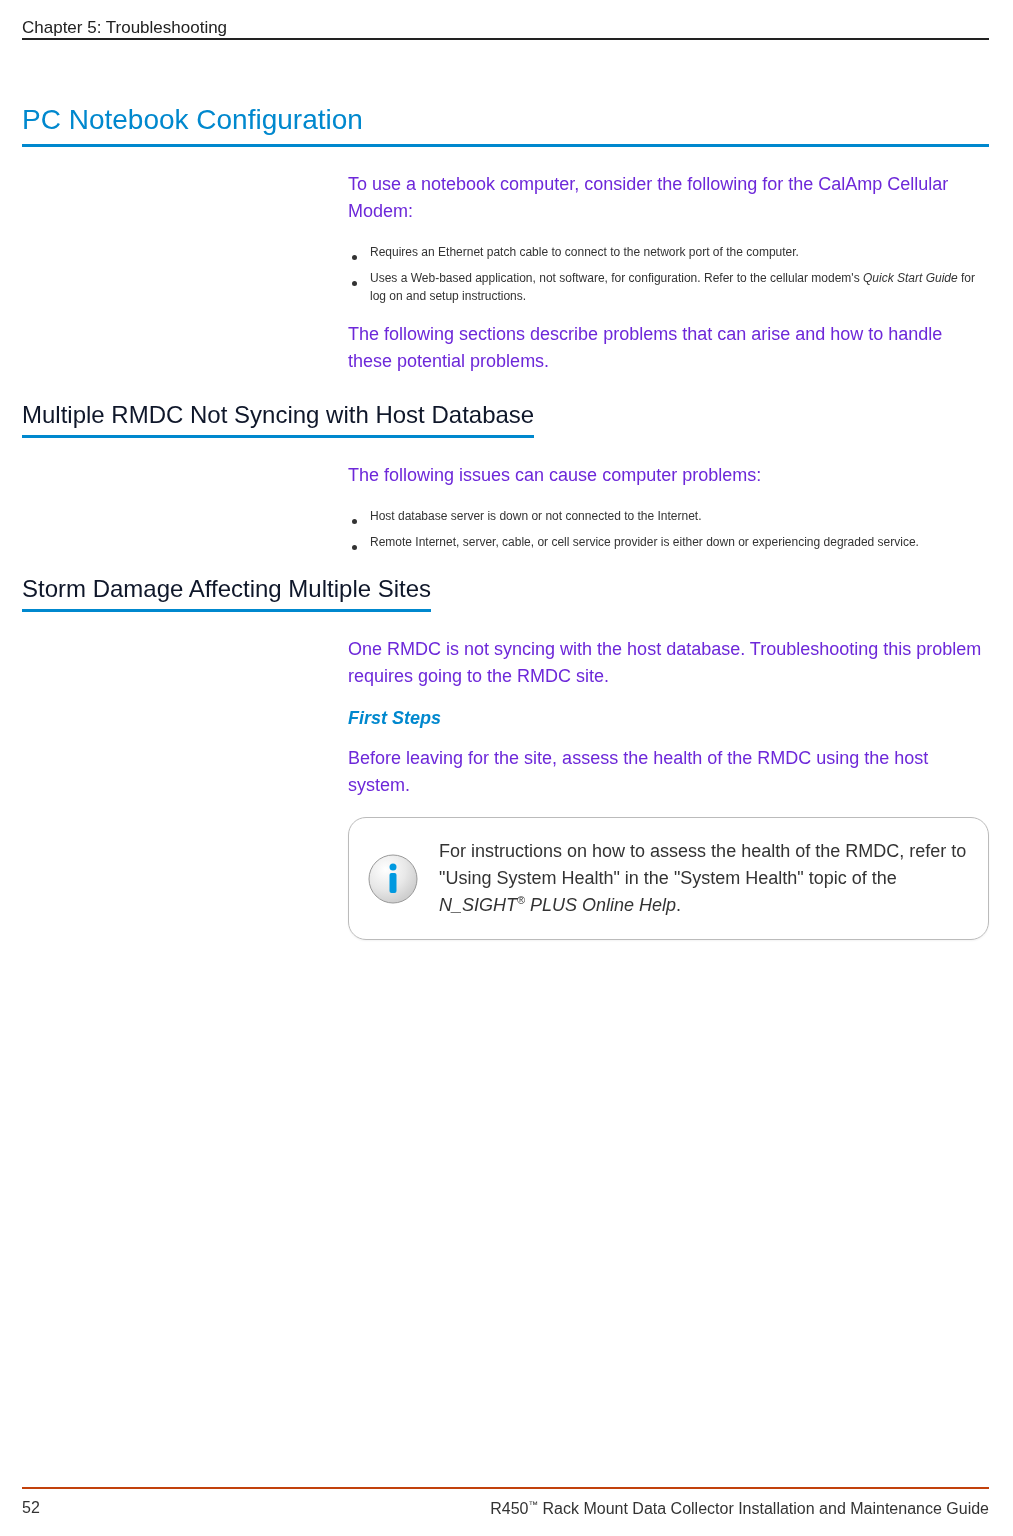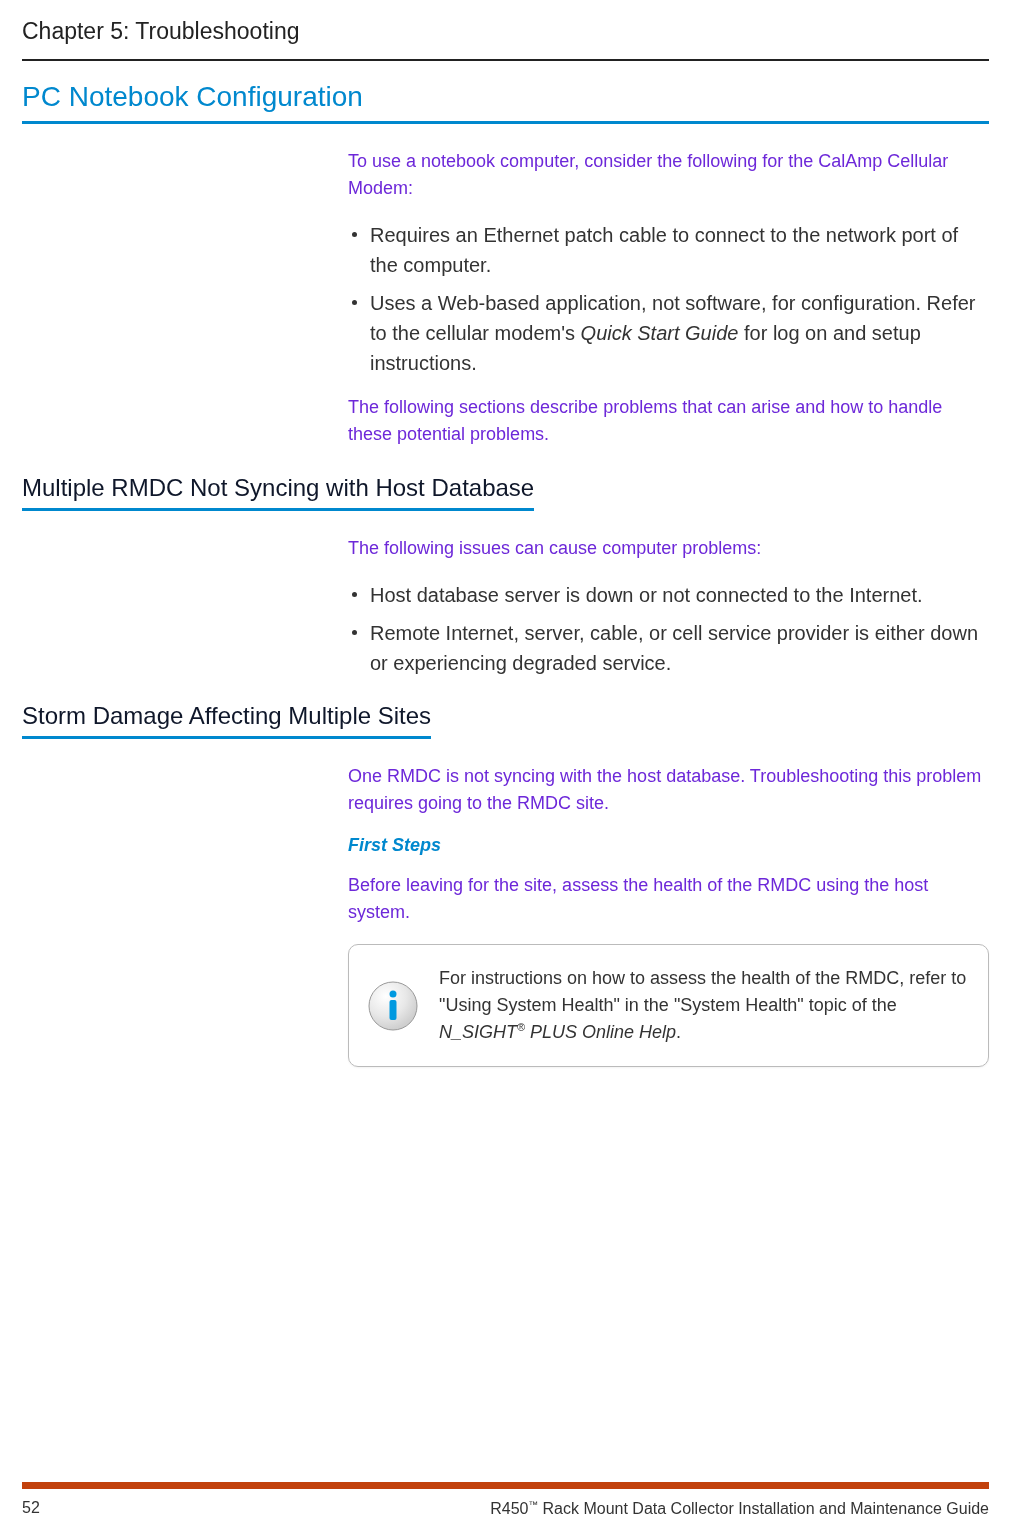--- a/index.html
+++ b/index.html
@@ -12,29 +12,28 @@
       background: #fff;
       font-weight: 300;
     }
     .page {
       padding: 18px 24px 0 22px;
       height: 100%;
       display: flex;
       flex-direction: column;
     }
     .chapter-header {
-      font-size: 23px;
+      font-size: 17px;
       font-weight: 400;
       color: #222;
-      padding-bottom: 14px;
       border-bottom: 2px solid #222;
     }
     .content {
       flex: 1;
-      padding-top: 20px;
+      padding-top: 64px;
     }
     .h1 {
       color: #0088ce;
       font-size: 28px;
       font-weight: 300;
       padding-bottom: 8px;
       border-bottom: 3px solid #0088ce;
       margin-bottom: 24px;
     }
     .h2 {
@@ -64,63 +63,63 @@
       line-height: 1.5;
       color: #6d28d9;
       margin-bottom: 18px;
       font-weight: 300;
     }
     ul.body {
       list-style: none;
       margin-bottom: 16px;
     }
     ul.body li {
-      font-size: 20px;
+      font-size: 12px;
       line-height: 1.5;
       color: #333;
       position: relative;
       padding-left: 22px;
       margin-bottom: 8px;
       font-weight: 300;
     }
     ul.body li::before {
       content: "";
       position: absolute;
       left: 4px;
       top: 12px;
       width: 5px;
       height: 5px;
       background: #333;
       border-radius: 50%;
     }
     .italic { font-style: italic; }
     .info-box {
       border: 1px solid #bbb;
-      border-radius: 10px;
+      border-radius: 18px;
       padding: 20px 18px 20px 18px;
       display: flex;
       align-items: center;
       gap: 20px;
       margin-top: 10px;
       box-shadow: 0 1px 2px rgba(0,0,0,0.05);
     }
     .info-icon {
       flex: 0 0 52px;
       width: 52px;
       height: 52px;
     }
     .info-text {
       font-size: 18px;
       line-height: 1.5;
       color: #333;
       font-weight: 300;
     }
     .sup { font-size: 0.6em; vertical-align: super; }
     .footer {
-      border-top: 7px solid #c2410c;
+      border-top: 2px solid #c2410c;
       padding: 10px 0 18px 0;
       display: flex;
       justify-content: space-between;
       font-size: 16px;
       color: #333;
       font-weight: 300;
     }
   </style>
 </head>
 <body>

